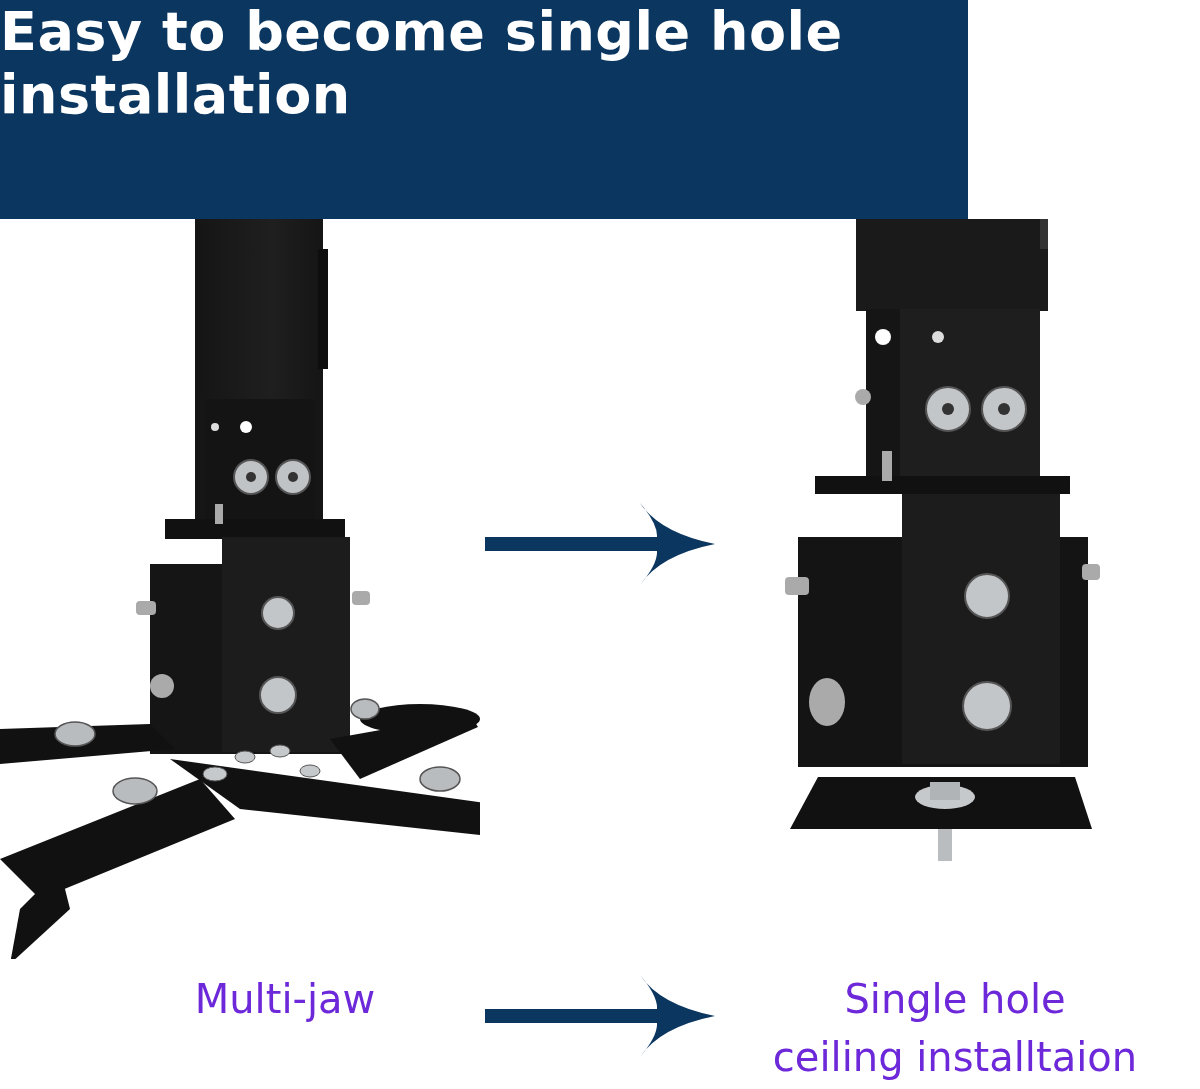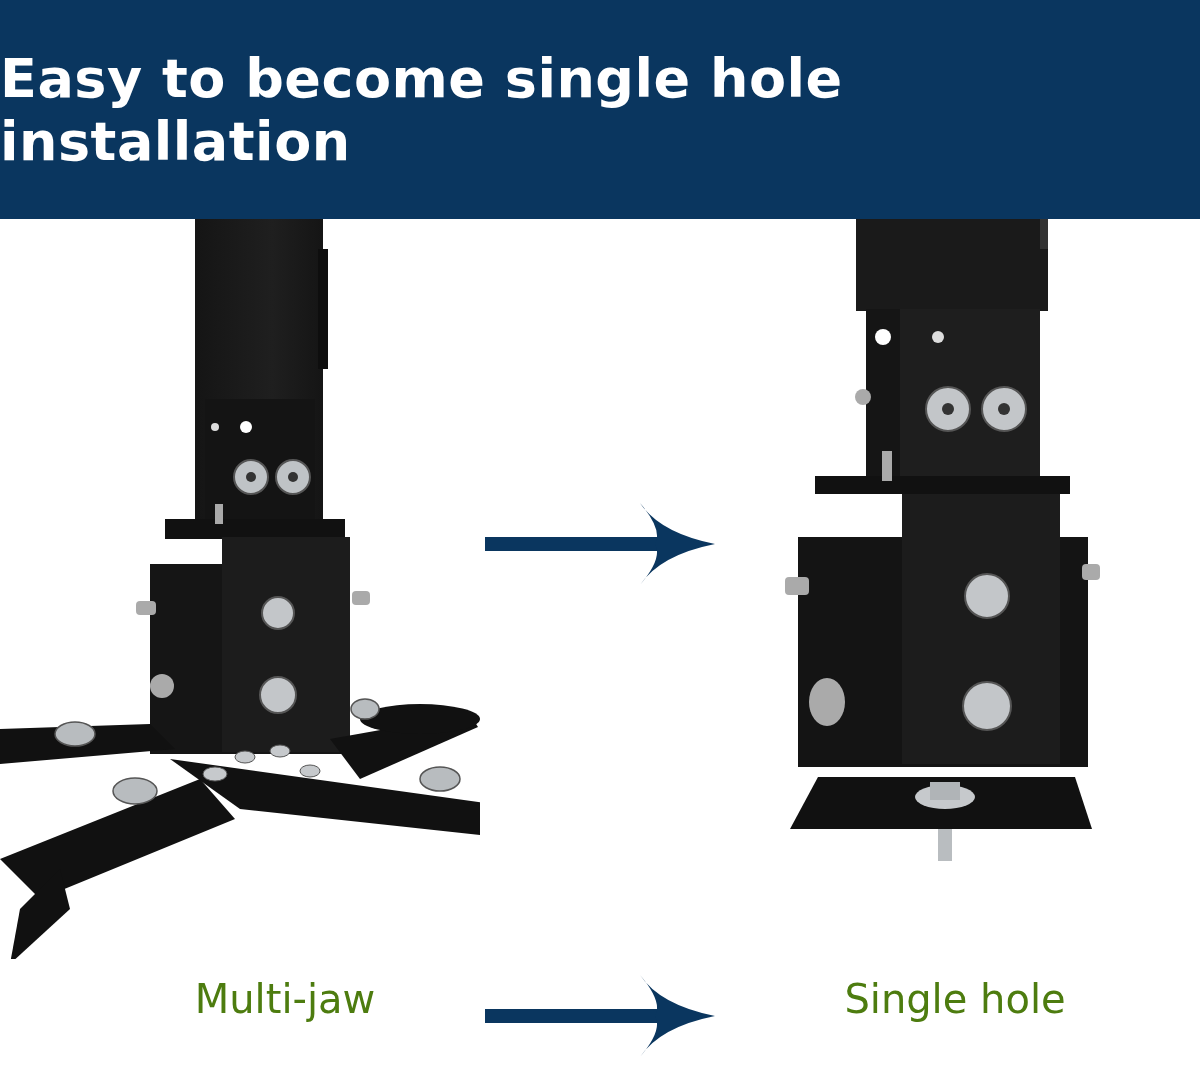--- a/index.html
+++ b/index.html
@@ -1,20 +1,20 @@
 <!DOCTYPE html>
 <html><head>
 <meta charset="utf-8">
 <style>
   html, body { margin: 0; padding: 0; }
   body { width: 1200px; height: 1089px; background: #ffffff; position: relative; overflow: hidden; font-family: "DejaVu Sans", sans-serif; }
-  .banner { position: absolute; left: 0; top: 0; width: 1200px; height: 219px; background: #0a365f; display: flex; align-items: center; justify-content: center; }
+  .banner { position: absolute; left: 0; top: 0; width: 968px; height: 219px; background: #0a365f; display: flex; align-items: flex-start; justify-content: center; }
   .banner h1 { margin: 0; color: #ffffff; font-size: 54px; font-weight: 600; letter-spacing: 0.5px; font-family: "DejaVu Sans", sans-serif; }
   .photo { position: absolute; top: 219px; }
-  .caption { position: absolute; color: #4d7c0f; font-size: 40px; text-align: center; line-height: 58px; font-family: "DejaVu Sans", sans-serif; }
+  .caption { position: absolute; color: #6d28d9; font-size: 40px; text-align: center; line-height: 58px; font-family: "DejaVu Sans", sans-serif; }
   .arrow { position: absolute; }
 </style>
 </head>
 <body>
 
 <div class="banner">
   <h1>Easy to become single hole installation</h1>
 </div>
 
 <svg class="photo" style="left:0;" width="480" height="740" viewBox="0 0 480 740">
@@ -112,13 +112,14 @@
   <rect x="0" y="34" width="175" height="14" fill="#0a365f"></rect>
   <path d="M155,0 Q175,30 230,41 Q175,52 155,82 Q178,55 170,41 Q178,27 155,0 Z" fill="#0a365f"></path>
 </svg>
 
 <div class="caption" style="left:110px; top:970px; width:350px;">
   <div>Multi-jaw</div>
 </div>
 
 <div class="caption" style="left:745px; top:970px; width:420px;">
   <div>Single hole</div>
+  <div>ceiling installtaion</div>
 </div>
 
 </body></html>

